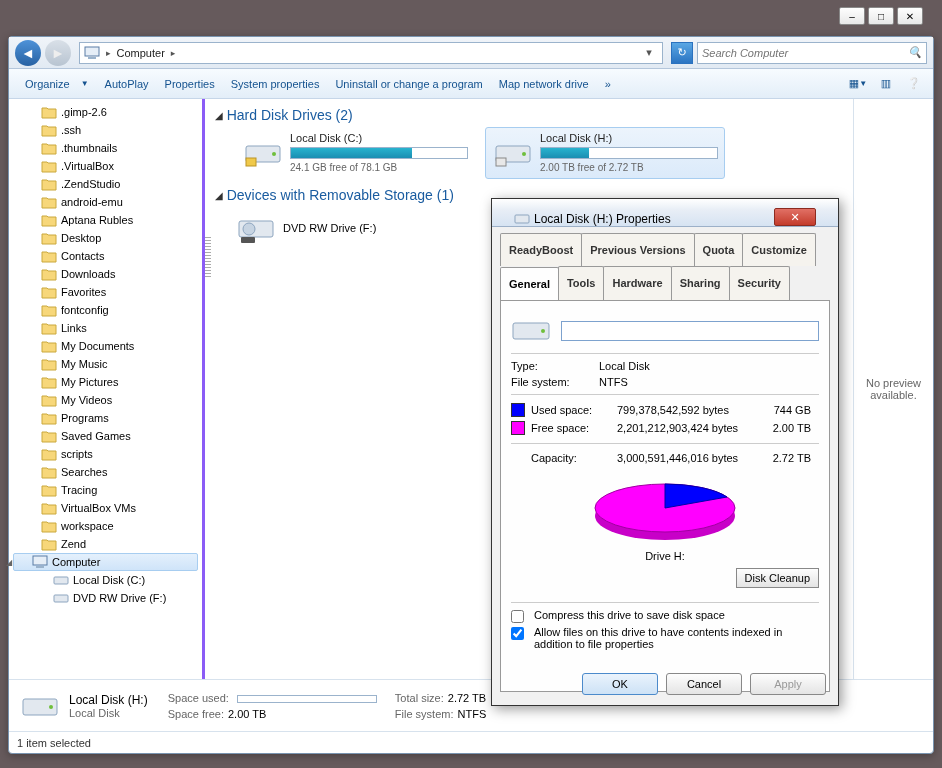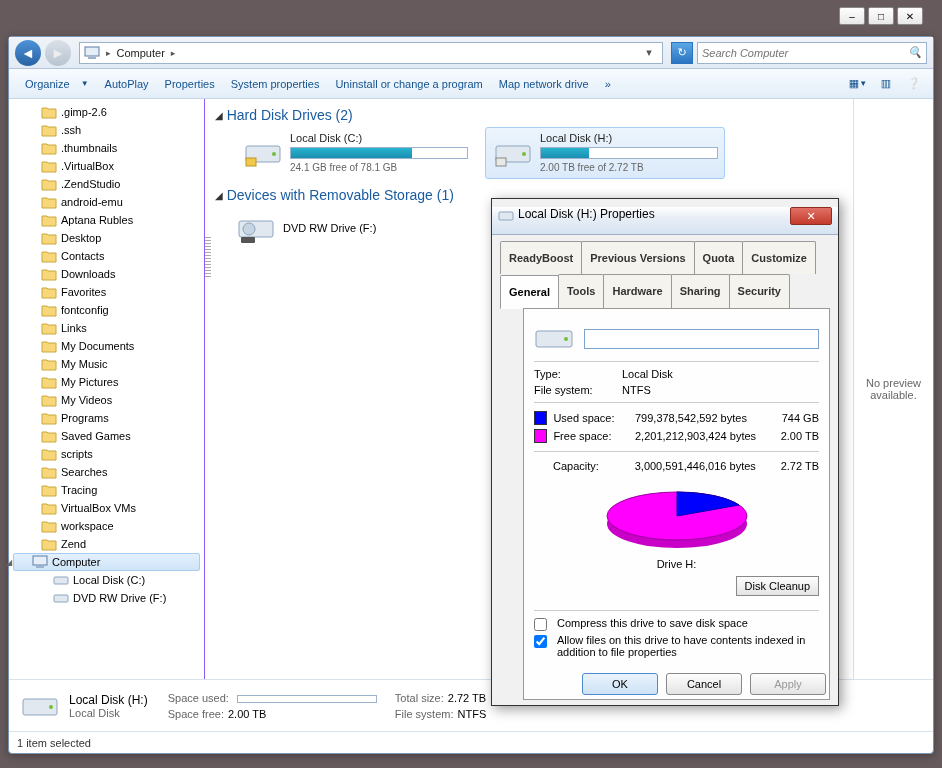--- a/index.html
+++ b/index.html
@@ -19,21 +19,21 @@
 .refresh-btn { width:22px; height:22px; background:linear-gradient(#5aa7e4,#2b74c2); border:1px solid #2b72bf; color:#fff; display:flex; align-items:center; justify-content:center;}
 .search-box { width:230px; height:22px; border:1px solid #9bb3cc; background:#fff; display:flex; align-items:center; padding:0 4px; color:#888; font-style:italic;}
 .search-box input { border:none; outline:none; flex:1; font-style:italic; color:#888; font-size:11px;}
 .tool-row { height:30px; background: linear-gradient(#f7fbff,#e3eef8); border-bottom:1px solid #c6d6e8; display:flex; align-items:center; padding:0 8px;}
 .tool-row .titem { color:#14528f; padding:4px 8px; cursor:pointer; display:flex; align-items:center; gap:11px;}
 .tool-row .titem .chevron-down { font-size:8px; color:#14528f;}
 .tool-icons { margin-left:auto; display:flex; gap:6px; align-items:center;}
 .tool-icons .ticon { width:22px; height:18px; display:flex; align-items:center; justify-content:center; color:#14528f; cursor:pointer;}
 
 .main-body { flex:1; display:flex; overflow:hidden;}
-.tree-pane { width:196px; border-right:1px solid #8b5cf6; overflow-y:auto; padding:4px 0;}
+.tree-pane { width:196px; border-right:3px solid #8b5cf6; overflow-y:auto; padding:4px 0;}
 .tree-item { display:flex; align-items:center; padding:2px 6px 2px 32px; cursor:pointer; height:18px; font-size:11px;}
 .tree-item .folder-icon { width:16px; height:14px; margin-right:4px;}
 .tree-item.selected { background: linear-gradient(#e4f0fc,#cfe4f9); border:1px solid #a7cdf0; border-radius:2px; margin:0 4px; padding:1px 2px 1px 18px;}
 .tree-item.indent2 { padding-left: 44px; }
 .tree-item .collapse-tri { position:absolute; margin-left:-26px; width:10px; color:#666; font-size:8px;}
 .folder-icon svg, .inline svg { display:block; }
 
 .content-pane { flex:1; padding:6px 10px; position:relative; overflow:hidden;}
 .section-head { display:flex; align-items:center; gap:4px; font-size:14px; color:#1a5ca0; margin:2px 0 4px;}
 .drive-row { display:flex; gap:10px; margin:4px 0 8px 20px;}
@@ -57,30 +57,30 @@
 .details-grid { display:flex; gap: 18px; font-size:11px;}
 .details-grid div span.lab { color:#666; margin-right:4px;}
 .details-name { font-size:12px;}
 .details-sub { color:#666; font-size:11px;}
 .space-bar { width:140px; height:8px; border:1px solid #9bb3cc; display:inline-block; vertical-align:middle; margin-left:4px; position:relative;}
 .space-bar .fill { height:100%; background: linear-gradient(#28b3cf,#1b8eb2);}
 
 .status-bar { height:22px; border-top:1px solid #d7e2ed; display:flex; align-items:center; padding:0 8px; color:#333; font-size:11px;}
 
 .properties-dialog { position:absolute; left:491px; top:198px; width:348px; height:508px; background:#f1f1f1; border:1px solid #333; box-shadow:3px 3px 12px rgba(0,0,0,0.4); z-index:10;}
-.dlg-title { height:28px; background:linear-gradient(#fff,#e8eef6 40%,#d6e3f2); border-bottom:1px solid #9cb0c8; display:flex; align-items:flex-start; padding:0 6px;margin-top:8px;}
+.dlg-title { height:28px; background:linear-gradient(#fff,#e8eef6 40%,#d6e3f2); border-bottom:1px solid #9cb0c8; display:flex; align-items:flex-end; padding:0 22px;}
 .dlg-title .icon { width:16px;height:16px; margin-right:4px;}
 .dlg-title .txt { flex:1; font-size:12px;}
 .dlg-close { width:42px; height:18px; background:linear-gradient(#e17065,#c33b2b); border:1px solid #8c2b20; border-radius:2px; color:#fff; display:flex; align-items:center; justify-content:center; cursor:pointer;}
 .tab-area { margin:6px 8px 0; }
 .tab-row { display:flex;}
 .tab { border:1px solid #999; border-bottom:none; padding:10px 8px; font-size:11px; background:#ece9e2; margin-right:-1px; border-radius:2px 2px 0 0; cursor:pointer;font-weight:bold;}
 .tab.inactive { background:#f5f3ee; color:#333;}
 .tab.active { background:#fefefe; border-bottom:1px solid #fefefe; position:relative; top:1px;}
-.tab-panel { border:1px solid #999; background:#fefefe; padding:10px; font-size:11px;margin-left:23px;}
+.tab-panel { border:1px solid #999; background:#fefefe; padding:10px; font-size:11px;}
 .prop-row { display:flex; align-items:center; margin:4px 0;}
 .prop-row .label { width:88px;}
 .name-input { flex:1; height:20px; border:1px solid #7da2ce; padding:0 3px;}
 .disk-icon-big { width:40px;height:32px; margin-right:10px;}
 .divider { height:1px; background:#ccc; margin:6px 0;}
 .data-grid { font-size:11px;}
 .data-grid .row { display:flex; align-items:center; padding:2px 0;}
 .data-grid .sw { width:14px; height:14px; border:1px solid #333; margin-right:6px;}
 .data-grid .c1 { width:86px;}
 .data-grid .c2 { width:144px; text-align:left;}

